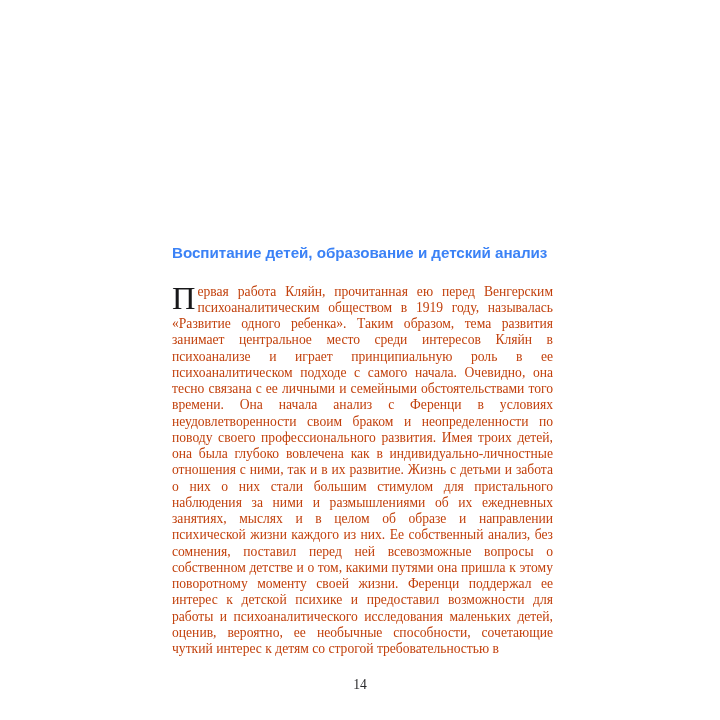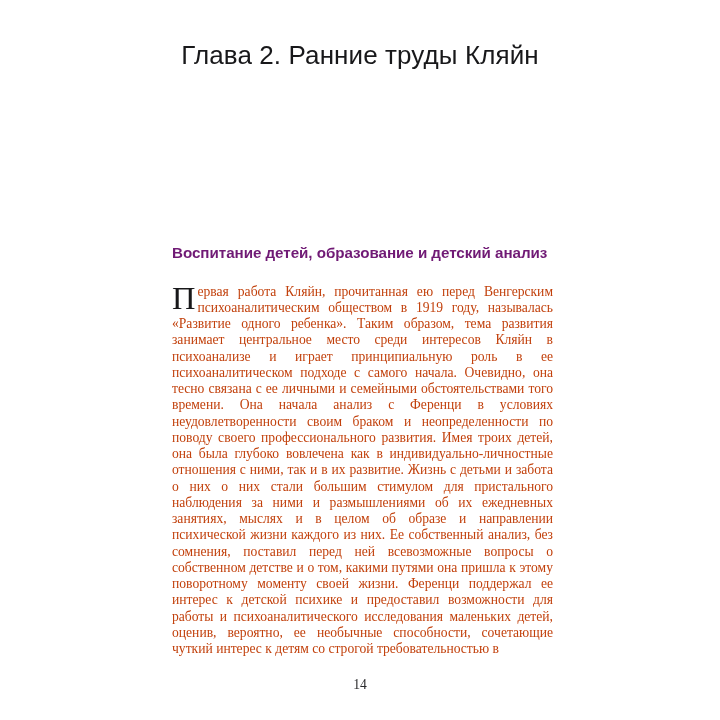--- a/index.html
+++ b/index.html
@@ -47,21 +47,21 @@
     left: 172px;
     top: 243px;
     width: 381px;
   }
 
   .section-heading {
     font-family: "Liberation Sans", "DejaVu Sans", sans-serif;
     font-weight: 700;
     font-size: 15.2px;
     line-height: 20.5px;
-    color: #701a75;
+    color: #3b82f6;
     margin: 0 0 20px 0;
     letter-spacing: -0.05px;
   }
 
   .body-block {
     font-family: "Liberation Serif", "DejaVu Serif", serif;
     font-size: 13.6px;
     line-height: 16.25px;
     text-align: justify;
     text-justify: inter-word;
@@ -93,21 +93,20 @@
     font-size: 13.6px;
     line-height: 18px;
     color: #2a2a2c;
   }
 </style>
 </head>
 <body>
 
 <div class="page">
 
-  <div class="chapter-title">Глава 2. Ранние труды Кляйн</div>
 
   <div class="text-column">
 
     <h2 class="section-heading">Воспитание детей, образование и детский анализ</h2>
 
     <p class="body-block with-dropcap">Первая работа Кляйн, прочитанная ею перед Венгерским психоаналитическим обществом в 1919 году, называлась «Развитие одного ребенка». Таким образом, тема развития занимает центральное место среди интересов Кляйн в психоанализе и играет принципиальную роль в ее психоаналитическом подходе с самого начала. Очевидно, она тесно связана с ее личными и семейными обстоятельствами того времени. Она начала анализ с Ференци в условиях неудовлетворенности своим браком и неопределенности по поводу своего профессионального развития. Имея троих детей, она была глубоко вовлечена как в индивидуально-личностные отношения с ними, так и в их развитие. Жизнь с детьми и забота о них о них стали большим стимулом для пристального наблюдения за ними и размышлениями об их ежедневных занятиях, мыслях и в целом об образе и направлении психической жизни каждого из них. Ее собственный анализ, без сомнения, поставил перед ней всевозможные вопросы о собственном детстве и о том, какими путями она пришла к этому поворотному моменту своей жизни. Ференци поддержал ее интерес к детской психике и предоставил возможности для работы и психоаналитического исследования маленьких детей, оценив, вероятно, ее необычные способности, сочетающие чуткий интерес к детям со строгой требовательностью в</p>
 
   </div>
 
   <div class="page-number">14</div>

